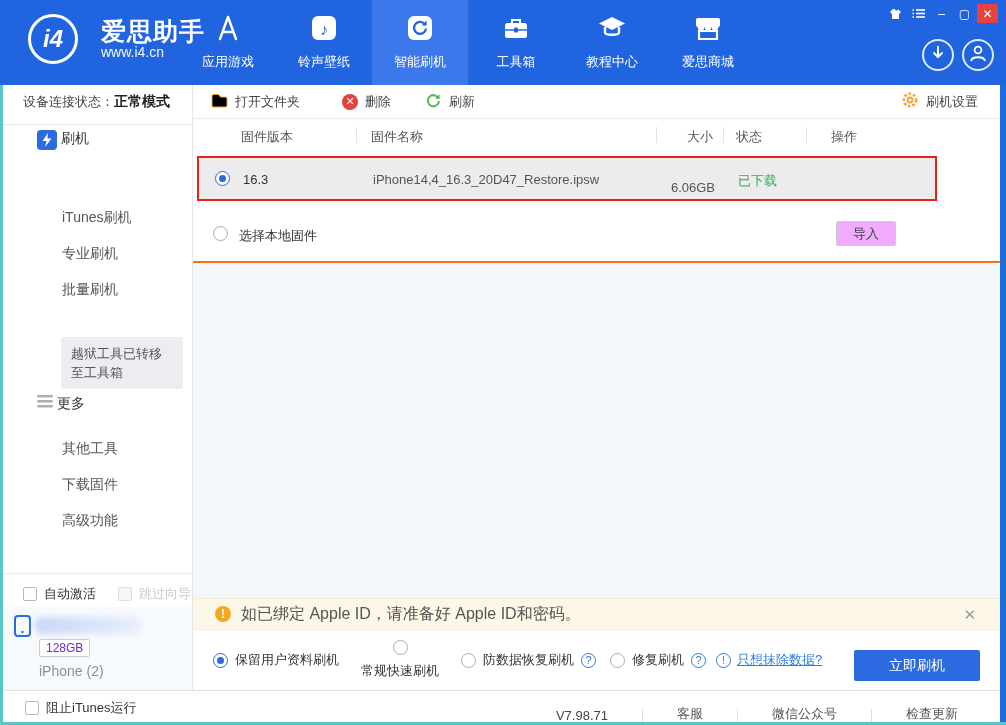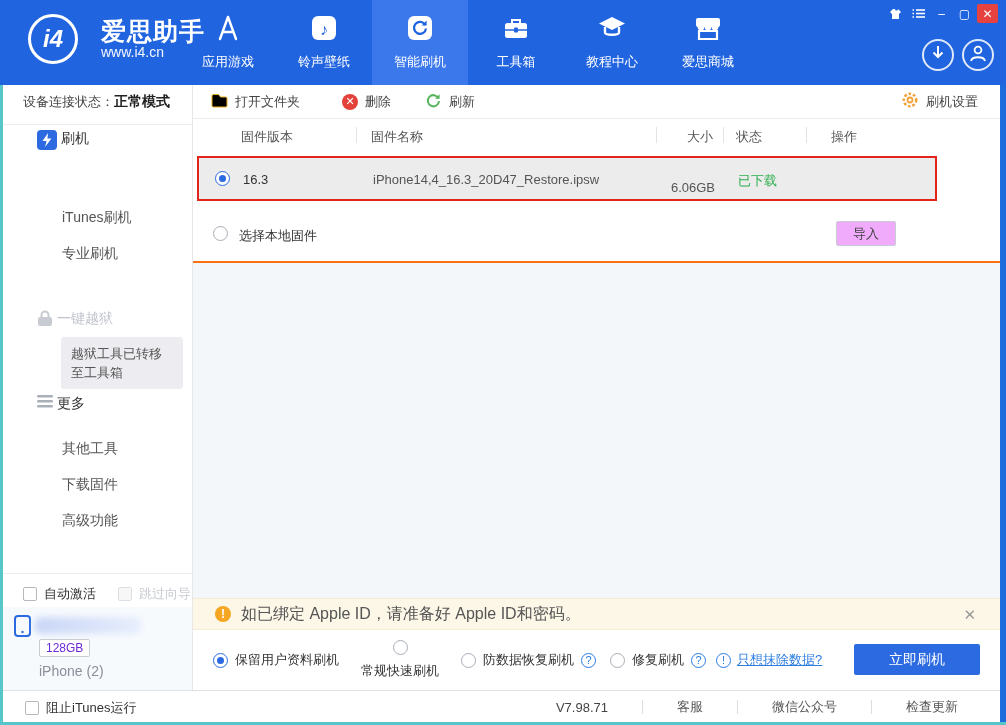--- a/index.html
+++ b/index.html
@@ -70,26 +70,26 @@
   .import-btn { position:absolute; left:643px; top:18px; width:60px; height:25px; border:1px solid #c9ccd2; border-radius:2px; background:#f0abfc; font-size:13px; color:#444; cursor:pointer; font-family:inherit; }
   .filler { position:absolute; left:0; top:178px; width:100%; height:335px; background:#f4f7fa; }
   .notice { position:absolute; left:0; top:513px; width:100%; height:32px; background:#fdf7e8; border-top:1px solid #f3ecd6; border-bottom:1px solid #f3ecd6; display:flex; align-items:center; }
   .warn-ic { width:16px; height:16px; border-radius:50%; background:#f5a623; color:#fff; font-size:12px; font-weight:bold; display:flex; align-items:center; justify-content:center; margin:0 10px 0 22px; }
   .notice-text { font-size:16px; color:#555; }
   .notice-close { position:absolute; right:24px; top:7px; font-size:15px; color:#999; cursor:pointer; }
   .opts { position:absolute; left:0; top:545px; width:100%; height:60px; background:#fff; display:flex; align-items:center; }
   .opt { display:flex; align-items:center; gap:7px; font-size:13px; color:#333; cursor:pointer; }
   .qicon { width:15px; height:15px; border:1px solid #2b7ce0; border-radius:50%; color:#2b7ce0; font-size:11px; display:flex; align-items:center; justify-content:center; }
   .erase-link { font-size:13px; color:#2b7ce0; text-decoration:underline; cursor:pointer; }
-  .flash-btn { position:absolute; right:20px; top:14px; width:126px; height:31px; background:#2b6ae0; color:#fff; border:none; border-radius:2px; font-size:14px; cursor:pointer; font-family:inherit; }
+  .flash-btn { position:absolute; right:20px; top:20px; width:126px; height:31px; background:#2b6ae0; color:#fff; border:none; border-radius:2px; font-size:14px; cursor:pointer; font-family:inherit; }
 
   
   .statusbar { position:absolute; left:3px; top:690px; width:997px; height:32px; background:#fff; border-top:1px solid #e0e0e0; }
   .sb-left { position:absolute; left:22px; top:8px; display:flex; align-items:center; }
-  .sb-right { position:absolute; right:24px; top:0; height:32px; display:flex; align-items:center; gap:16px; font-size:13px; color:#555; }
+  .sb-right { position:absolute; right:24px; top:0; height:32px; display:flex; align-items:flex-end; gap:16px; font-size:13px; color:#555; }
   .sb-item { padding:0 18px; cursor:pointer; }
   .sb-ver { padding:0 18px; color:#444; }
   .sb-sep { width:1px; height:14px; background:#ddd; }
 </style>
 </head>
 <body>
 
 <div class="window">
 
   <div class="header">
@@ -216,30 +216,24 @@
       </span>
       <span>刷机</span>
     </div>
 
     <div class="side-item" style="top:115px;">
         <span>iTunes刷机</span>
       </div>
     <div class="side-item" style="top:151px;">
         <span>专业刷机</span>
       </div>
-
-    <div class="side-section" style="top:225px; height:30px;">
-      <span>
-        <svg width="16" height="17">
-            <rect x="1" y="7" width="14" height="9" rx="2" fill="#c8ccd2"></rect>
-            <path d="M4.5 7 V5 a3.5 3.5 0 0 1 7 0 V7" fill="none" stroke="#c8ccd2" stroke-width="2"></path>
-          </svg>
-      </span>
-      <span style="color:#c0c4cc;">一键越狱</span>
-    </div>
+    <div class="side-item" style="top:187px;">
+        <span>批量刷机</span>
+      </div>
+
     <div class="jb-tip">越狱工具已转移至工具箱</div>
 
     <div class="side-section" style="top:310px; height:34px;">
       <span>
         <svg width="16" height="13">
             <g fill="#aab0b8">
               <rect x="0" y="0" width="16" height="2.6" rx="1.3"></rect>
               <rect x="0" y="5" width="16" height="2.6" rx="1.3"></rect>
               <rect x="0" y="10" width="16" height="2.6" rx="1.3"></rect>
             </g>

